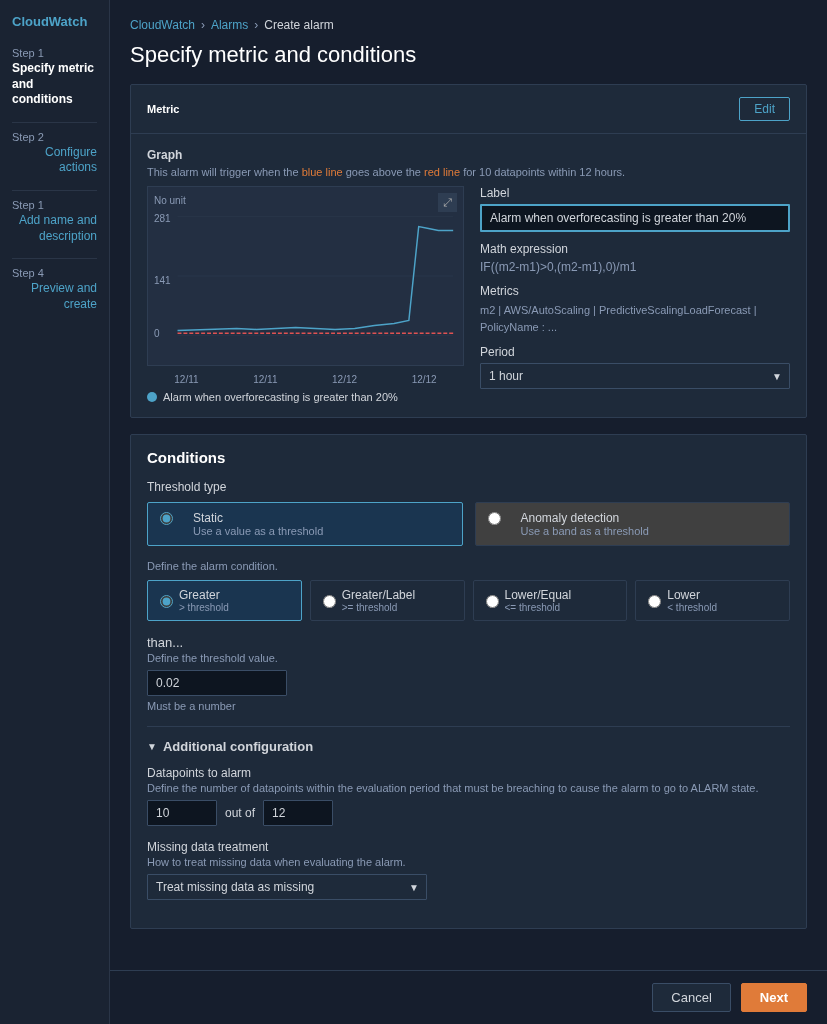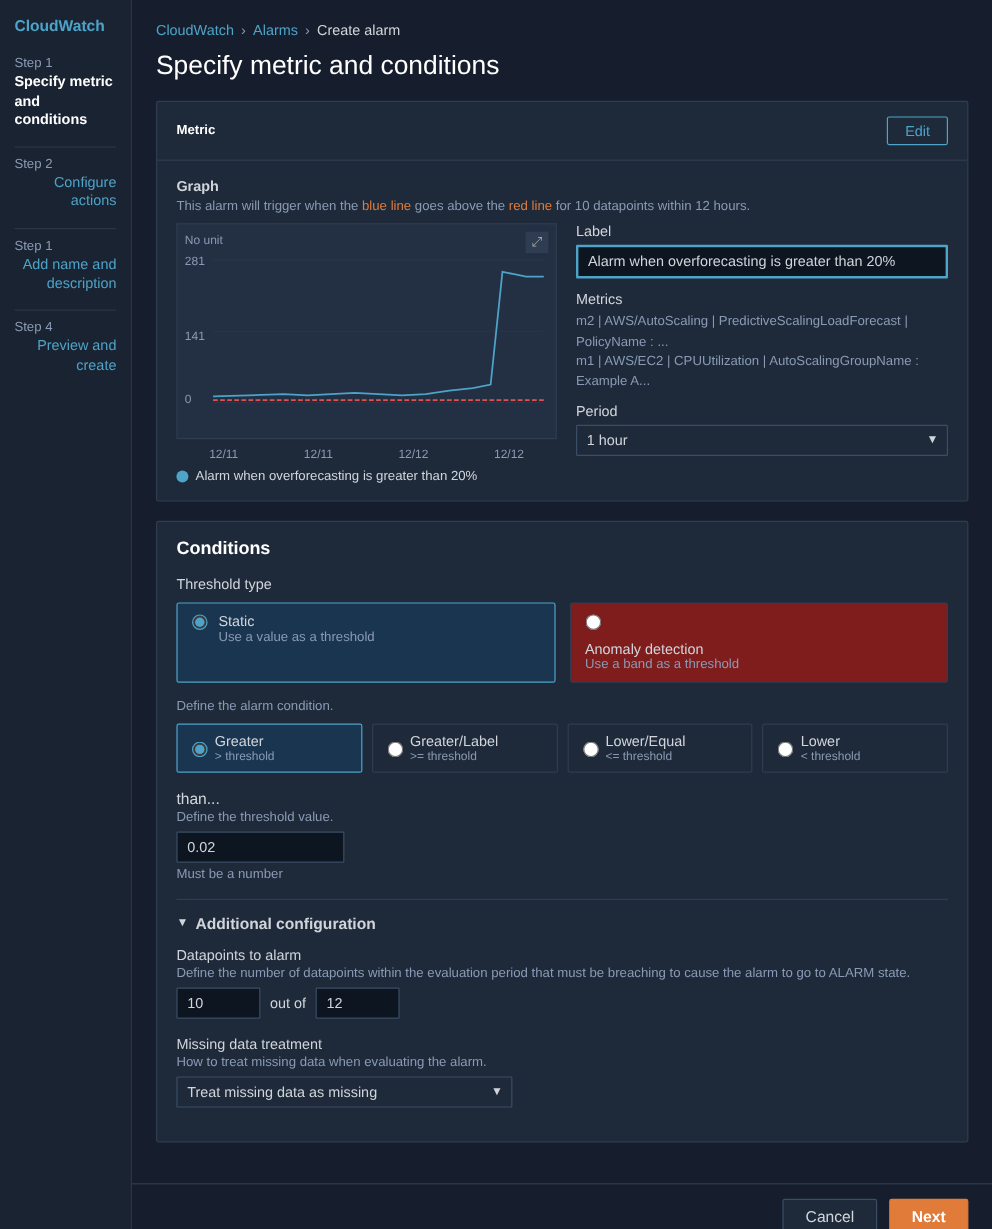--- a/index.html
+++ b/index.html
@@ -298,31 +298,30 @@
       gap: 12px;
       margin-bottom: 14px;
     }
     .radio-box {
       border: 1px solid #2e3d52;
       border-radius: 2px;
       padding: 8px 12px;
       cursor: pointer;
       display: flex;
       align-items: flex-start;
-      gap: 9px;
+      gap: 20px;
       min-width: 160px;
     }
     .radio-box.selected {
       background-color: #1a3550;
       border-color: #4da3c8;
     }
     .radio-box.unselected {
-      background-color: #7f1d1d;
+      background-color: #404040;
       border-color: #2e3d52;
-      flex-direction: column;
     }
     .radio-box.full-width {
       flex: 1;
     }
     .radio-input {
       margin-top: 1px;
       accent-color: #4da3c8;
       cursor: pointer;
     }
     .radio-box-text {}
@@ -633,24 +632,27 @@
             <span class="legend-label">Alarm when overforecasting is greater than 20%</span>
           </div>
         </div>
 
         <div class="graph-right">
           <div class="right-panel-section">
             <div class="right-panel-label">Label</div>
             <input class="right-panel-input" type="text" value="Alarm when overforecasting is greater than 20%" style="">
           </div>
           <div class="right-panel-section">
+            <div class="right-panel-label">Math expression</div>
+            <div class="right-panel-value">IF((m2-m1)&gt;0,(m2-m1),0)/m1</div>
+          </div>
+          <div class="right-panel-section">
             <div class="right-panel-label">Metrics</div>
             <div class="metrics-value">
               <span>m2 | AWS/AutoScaling | PredictiveScalingLoadForecast | PolicyName : ...</span>
-              <span>m1 | AWS/EC2 | CPUUtilization | AutoScalingGroupName : Example A...</span>
             </div>
           </div>
           <div class="right-panel-section">
             <div class="right-panel-label">Period</div>
             <div class="select-wrapper">
               <select class="period-select">
                 <option>1 hour</option>
                 <option>5 minutes</option>
                 <option>1 minute</option>
               </select>

